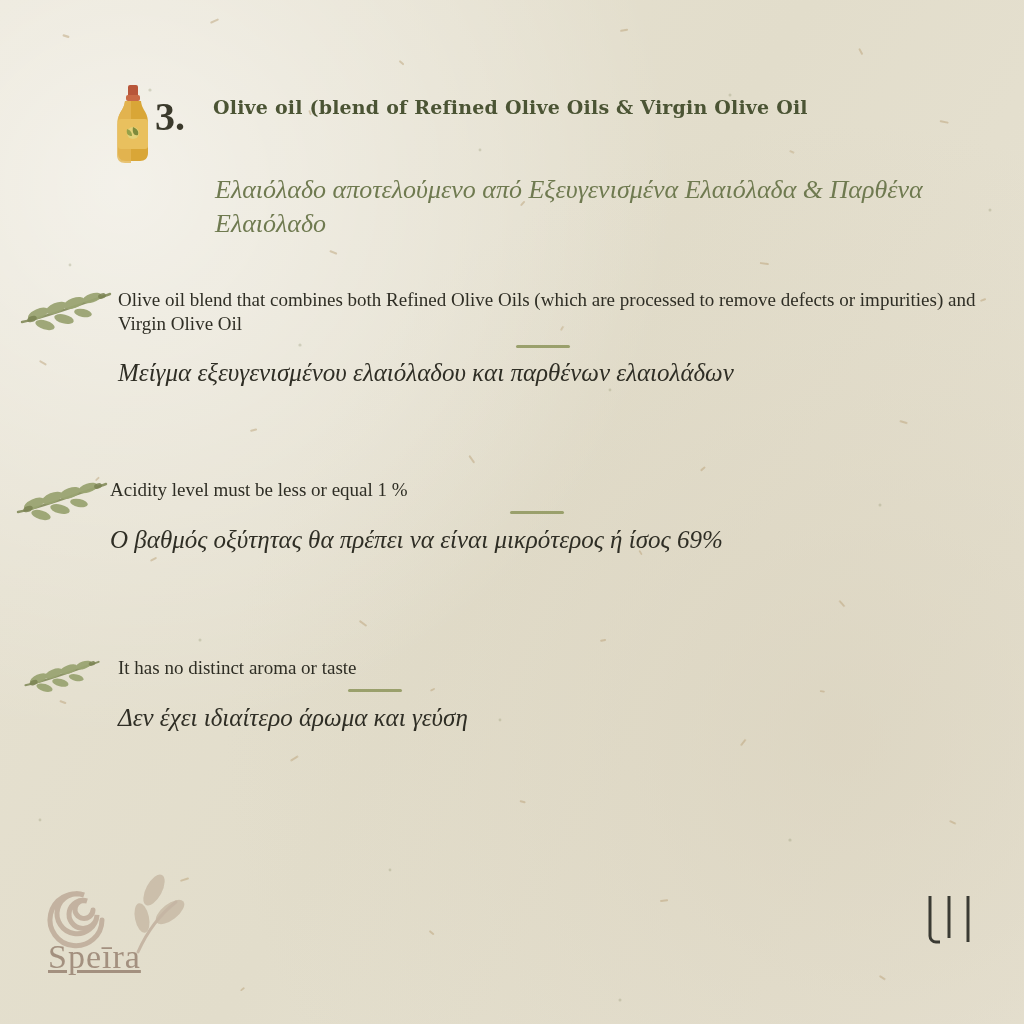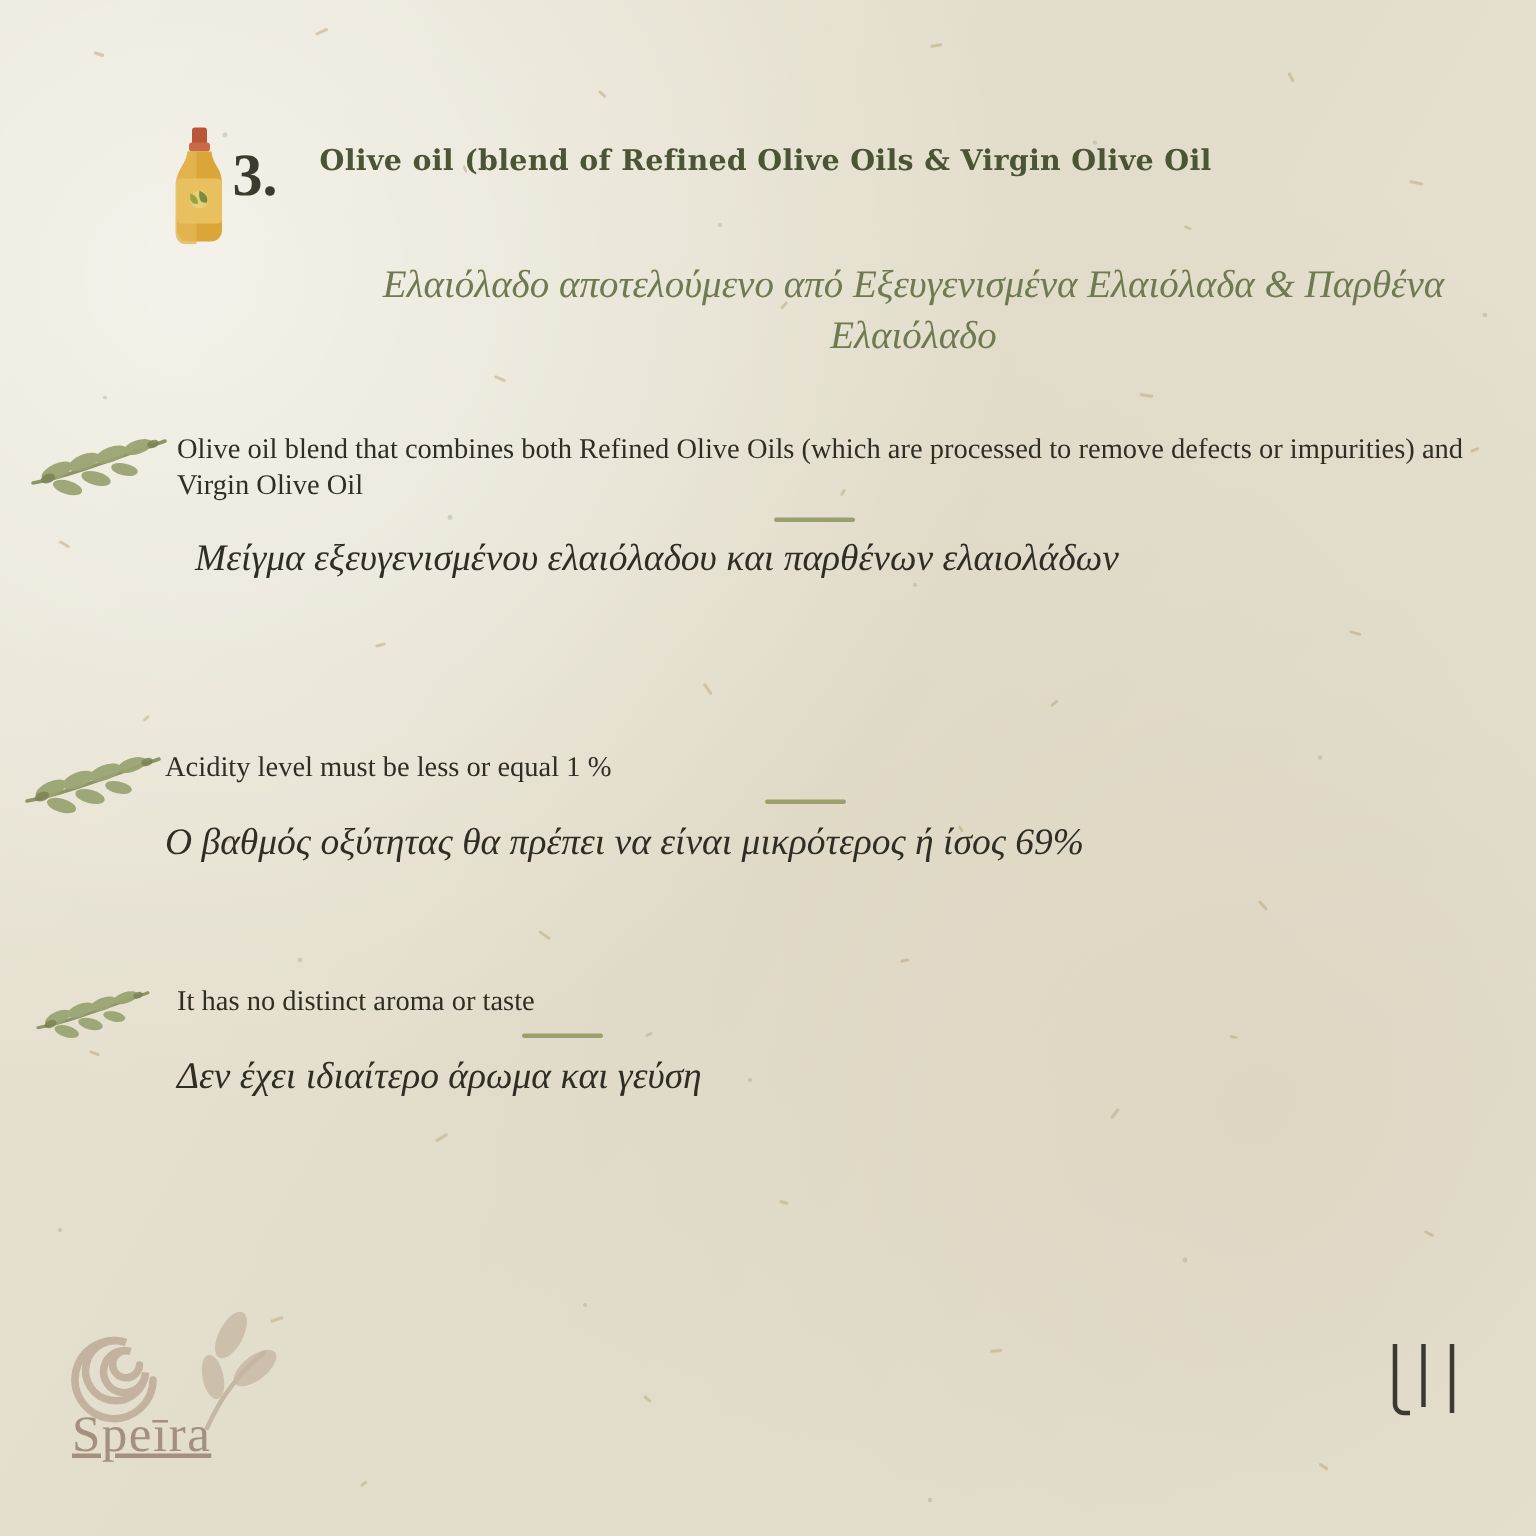--- a/index.html
+++ b/index.html
@@ -65,29 +65,28 @@
     width: 740px;
     font-family: "DejaVu Serif", serif;
     font-size: 19px;
     font-weight: 700;
     line-height: 1.28;
     color: #4b5434;
     letter-spacing: 0.2px;
   }
   .title-el {
     position: absolute;
-    left: 124px;
+    left: 110px;
     top: 98px;
     width: 760px;
     font-family: "Liberation Serif", serif;
     font-style: italic;
     font-size: 26px;
     line-height: 1.32;
     color: #6f7a50;
-    text-align: center;
   }
 
   
   .block {
     position: absolute;
     width: 950px;
   }
   .leaf-icon {
     position: absolute;
     left: 0;
@@ -118,24 +117,24 @@
     width: 54px;
     height: 3px;
     background: #9aa06c;
     border-radius: 2px;
   }
 
   
   #block1 { left: 18px; top: 288px; }
   #block1 .txt { margin-left: 100px; }
   #block1 .en { width: 865px; }
-  #block1 .el { margin-left: 12px; width: 880px; }
-
-  
-  #block2 { left: 14px; top: 500px; }
+  #block1 .el { margin-left: 0px; width: 880px; }
+
+  
+  #block2 { left: 14px; top: 478px; }
   #block2 .txt { margin-left: 96px; }
 
   
   #block3 { left: 22px; top: 656px; }
   #block3 .txt { margin-left: 96px; }
 
   
   .logo {
     position: absolute;
     left: 42px;

